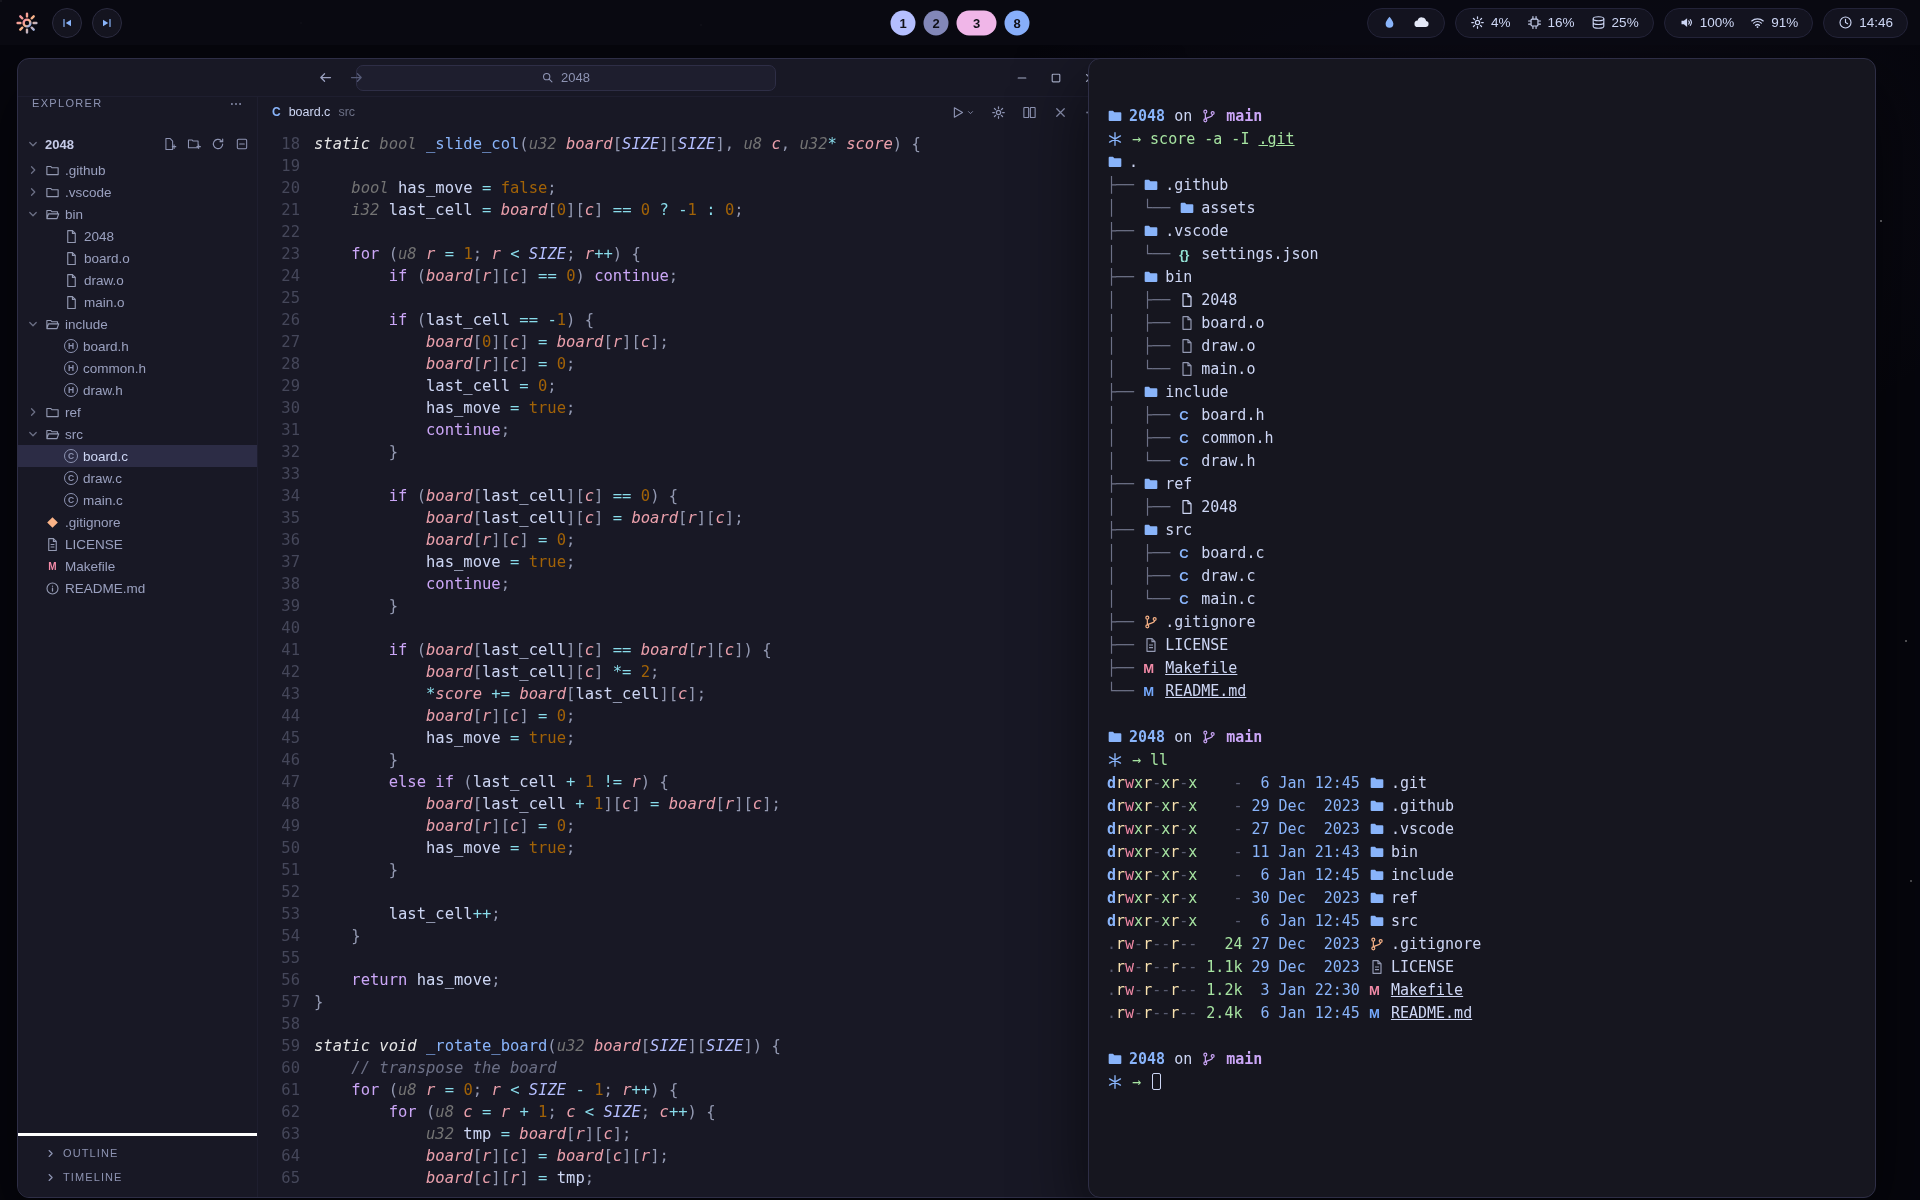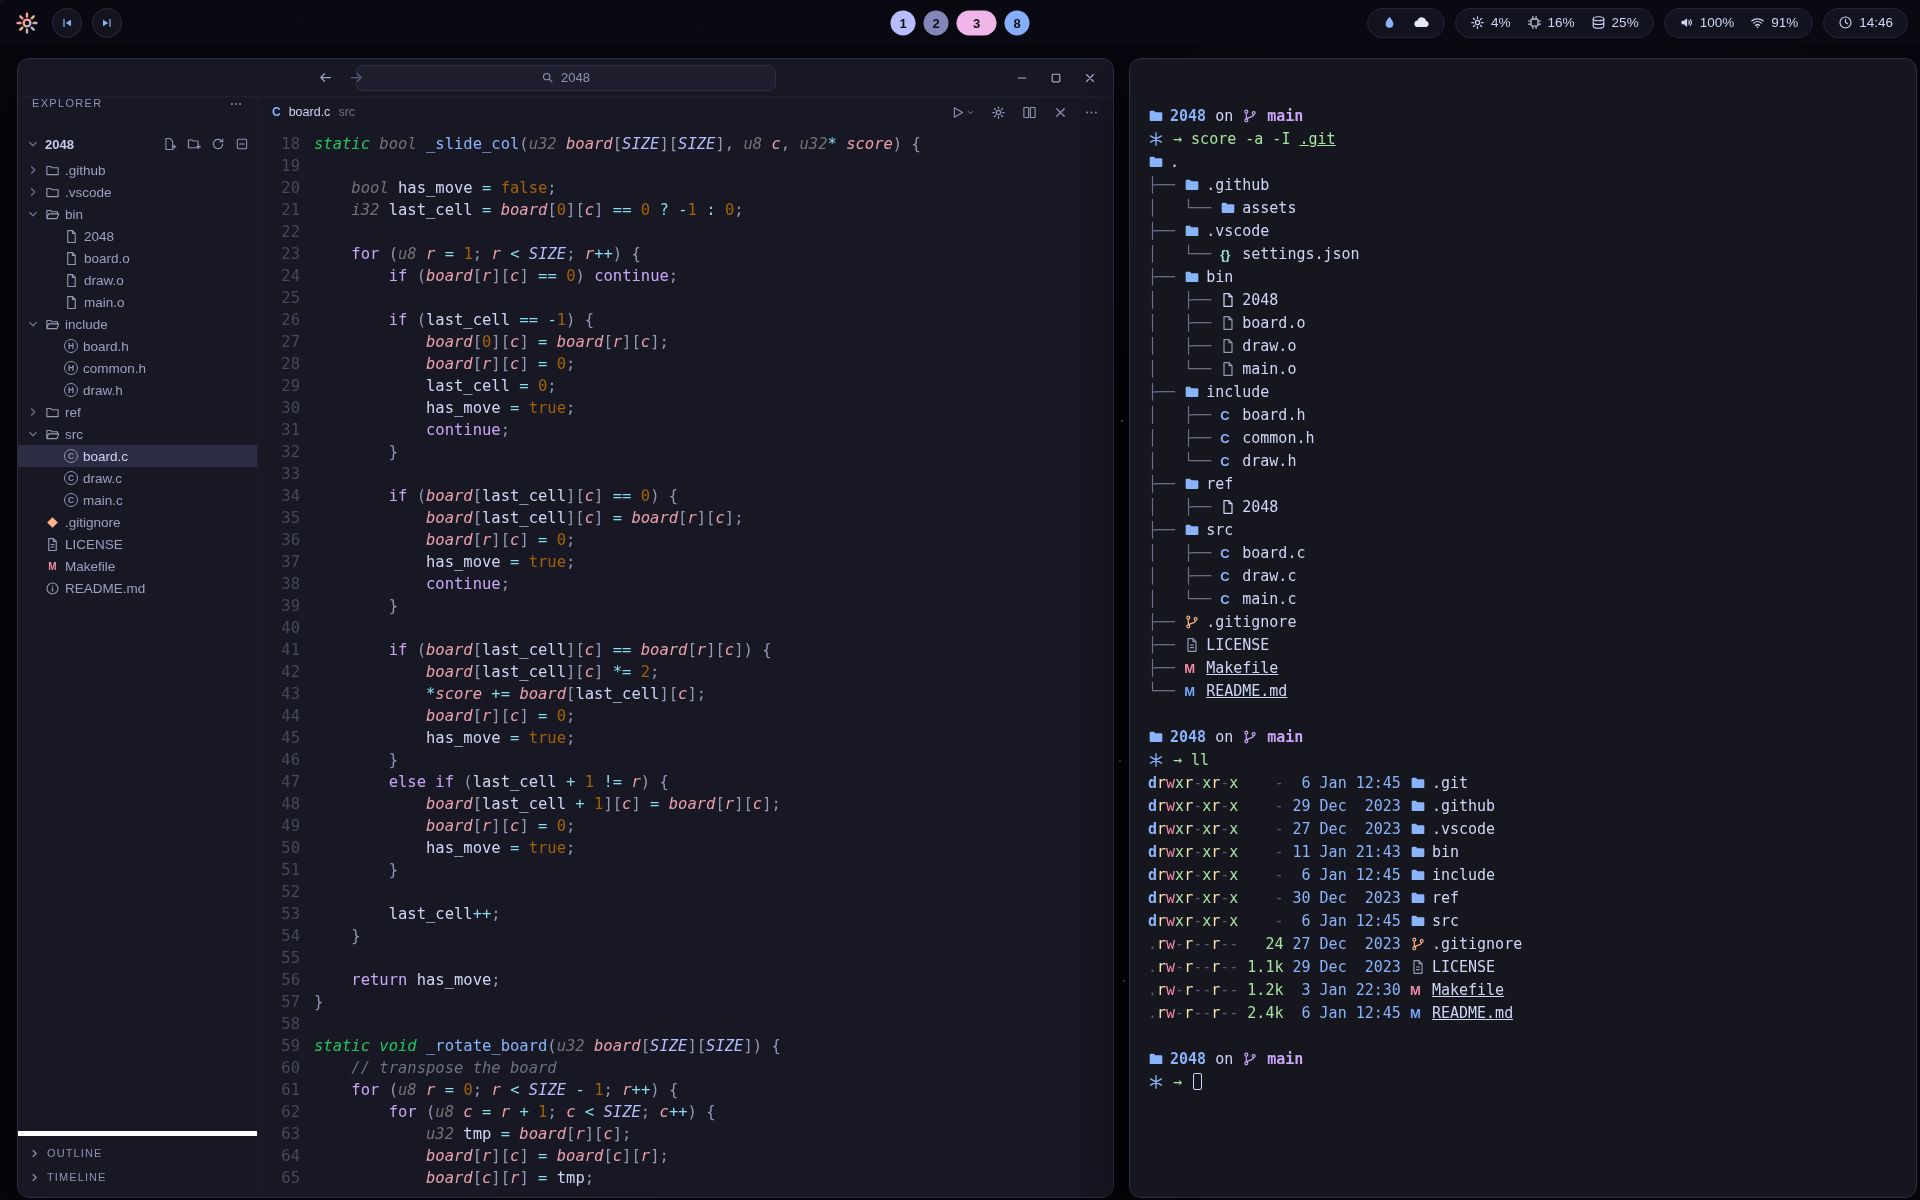--- a/index.html
+++ b/index.html
@@ -41,21 +41,21 @@
   .pill{display:flex;align-items:center;gap:16px;background:#13131f;border:1px solid #232338;
     border-radius:15px;height:30px;padding:0 14px}
   .stat{display:flex;align-items:center;gap:6px}
   .tbic{width:15px;height:15px;vertical-align:-3px}
   .ic-drop{color:#89b4fa}.ic-cloud{color:#e4e8f7}
 
   
   .window{position:absolute;border-radius:12px;border:1px solid #2e2e46;background:#181825;
     box-shadow:0 26px 70px rgba(0,0,0,.6);overflow:hidden}
   .editor{left:17px;top:58px;width:1097px;height:1140px;display:flex;flex-direction:column}
-  .terminal{left:1129px;top:58px;width:788px;height:1140px;background:#16161f}
+  .terminal{left:1088px;top:58px;width:788px;height:1140px;background:#16161f}
 
   
   .titlebar{flex:0 0 38px;height:38px;display:flex;align-items:center;position:relative;border-bottom:1px solid #1e1e2f}
   .nav{position:absolute;left:300px;display:flex;gap:16px;color:#9aa0bf}
   .nav .navbtn{background:none;border:none;color:inherit;cursor:pointer;display:flex}
   .nav .navbtn.fwd{color:#565b78}
   .nav .tic{width:15px;height:15px}
   .command-center{margin:0 auto;width:420px;height:26px;border-radius:7px;background:#1e1e2e;
     border:1px solid #2e2e46;color:#8d93b2;display:flex;align-items:center;justify-content:center;
     gap:7px;font-size:13px;cursor:pointer}
@@ -77,40 +77,40 @@
   .ex-actions button{background:none;border:none;color:inherit;cursor:pointer;display:flex}
   .ex-actions .tic{width:14px;height:14px}
   .ex-tree{flex:1;overflow:hidden;padding-top:2px}
   .tree-row{height:22px;display:flex;align-items:center;gap:5px;cursor:pointer;white-space:nowrap}
   .tree-row.selected{background:#2c2c45;color:#cdd6f4}
   .tree-row.selected .tree-label{color:#cdd6f4}
   .chev{width:14px;height:14px;color:#6c7086;flex:0 0 14px}
   .chev-sp{width:14px;flex:0 0 14px}
   .eic{width:15px;height:15px;flex:0 0 15px}
   .tree-label{overflow:hidden;text-overflow:ellipsis}
-  .ex-footer{border-top:5px solid #ffffff;padding:5px 0 8px}
+  .ex-footer{border-top:3px solid #ffffff;padding:5px 16px 8px}
   .ex-footer .sect{height:24px;display:flex;align-items:center;gap:6px;padding:0 10px;
     font-size:11px;letter-spacing:.1em;color:#8d93b2;cursor:pointer}
   .ex-footer .tic{width:13px;height:13px}
 
   
   .editor-main{flex:1;display:flex;flex-direction:column;min-width:0;background:#181825}
   .breadcrumbs{flex:0 0 30px;height:30px;display:flex;align-items:center;gap:8px;padding:0 14px;
     font-size:12.5px;color:#cdd6f4}
   .bc-file{cursor:pointer}
   .bc-folder{color:#6c7086;cursor:pointer}
   .bc-actions{margin-left:auto;display:flex;gap:16px;align-items:center;color:#8d93b2}
   .bc-actions button{background:none;border:none;color:inherit;cursor:pointer;display:flex;align-items:center;gap:1px}
   .bc-actions .tic{width:15px;height:15px}
   .bc-actions .tiny{width:9px;height:9px}
   .code{flex:1;font-family:"DejaVu Sans Mono",monospace;font-size:15.5px;line-height:22px;
     padding-top:6px;white-space:pre;overflow:hidden;color:#cdd6f4}
   .cl{display:flex}
   .ln{flex:0 0 42px;width:42px;text-align:right;color:#45475a;margin-right:14px;user-select:none}
-  .tk-k{color:#cba6f7}.tk-s{color:#22c55e;font-style:italic}
+  .tk-k{color:#cba6f7}.tk-s{color:#e5e5e5;font-style:italic}
   .tk-t{color:#737373;font-style:italic}
   .tk-f{color:#89b4fa}
   .tk-p{color:#eba0ac;font-style:italic}
   .tk-v{color:#cdd6f4}
   .tk-n{color:#a16207}
   .tk-o{color:#89dceb}
   .tk-d{color:#9399b2}
   .tk-m{color:#b4befe;font-style:italic}
   .tk-c{color:#6c7086;font-style:italic}
 

